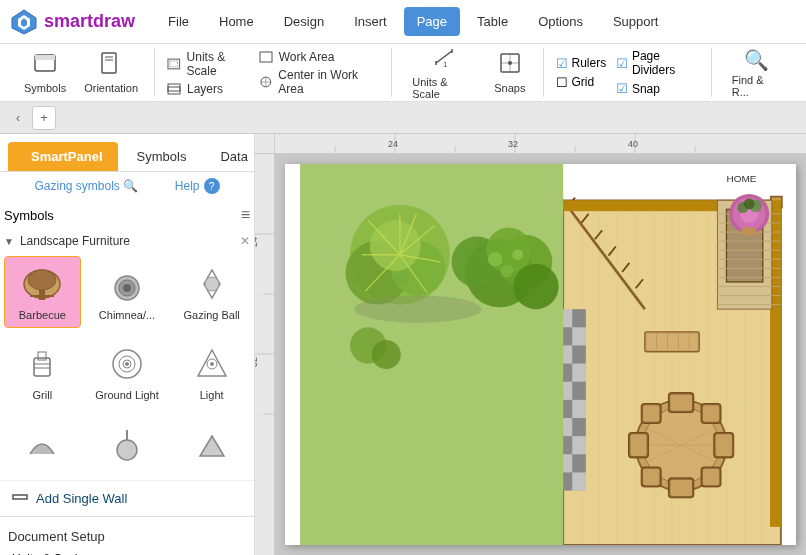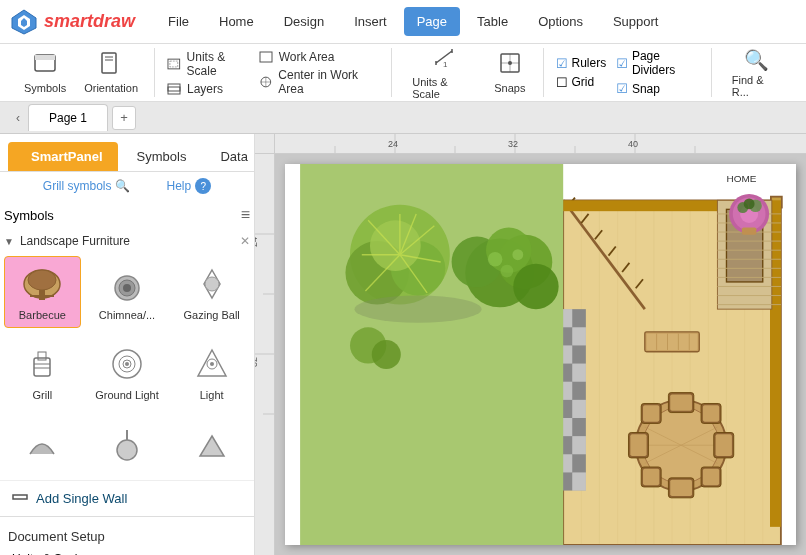--- a/index.html
+++ b/index.html
@@ -5,21 +5,21 @@
     * { box-sizing: border-box; margin: 0; padding: 0; }
     body { font-family: -apple-system, BlinkMacSystemFont, 'Segoe UI', Arial, sans-serif; font-size: 13px; background: #f0f0f0; overflow: hidden; }
 
     
     .menu-bar {
       display: flex; align-items: center; background: white;
       border-bottom: 1px solid #ddd; padding: 0 10px; height: 44px;
     }
     .logo { display: flex; align-items: center; gap: 6px; margin-right: 20px; font-weight: bold; font-size: 18px; }
     .logo-icon { width: 28px; height: 28px; }
-    .logo-text { color: #ef4444; font-style: italic; }
+    .logo-text { color: #a21caf; }
     .menu-items { display: flex; gap: 4px; }
     .menu-item {
       padding: 6px 12px; cursor: pointer; border-radius: 4px; color: #333;
       font-size: 13px; border: 1px solid transparent;
     }
     .menu-item.active { background: #4a90d9; color: white; border-radius: 4px; }
 
     
     .toolbar {
       display: flex; align-items: center; background: white;
@@ -259,38 +259,37 @@
   <div class="toolbar-group">
     <div class="tb-btn">
       <span class="tb-btn-icon">🔍</span>
       <span style="font-size:11px">Find &amp; R...</span>
     </div>
   </div>
 </div>
 
 <div class="page-tabs">
   <div class="nav-arrow">‹</div>
-  <div class="page-tab">Page 1</div>
   <div class="add-page">+</div>
 </div>
 
 <div class="main-layout">
 
   <div class="left-panel">
 
     <div class="panel-tabs">
       <div class="panel-tab active">SmartPanel</div>
       <div class="panel-tab">Symbols</div>
       <div class="panel-tab">Data</div>
 
     </div>
 
     <div class="search-help-row">
       <div class="search-link">
-        <span>Grill symbols</span>
+        <span>Gazing symbols</span>
         <span>🔍</span>
       </div>
       <div class="help-link">
         <span>Help</span>
         <span class="help-badge">?</span>
       </div>
     </div>
 
     <div class="symbols-header">
       <span>Symbols</span>

